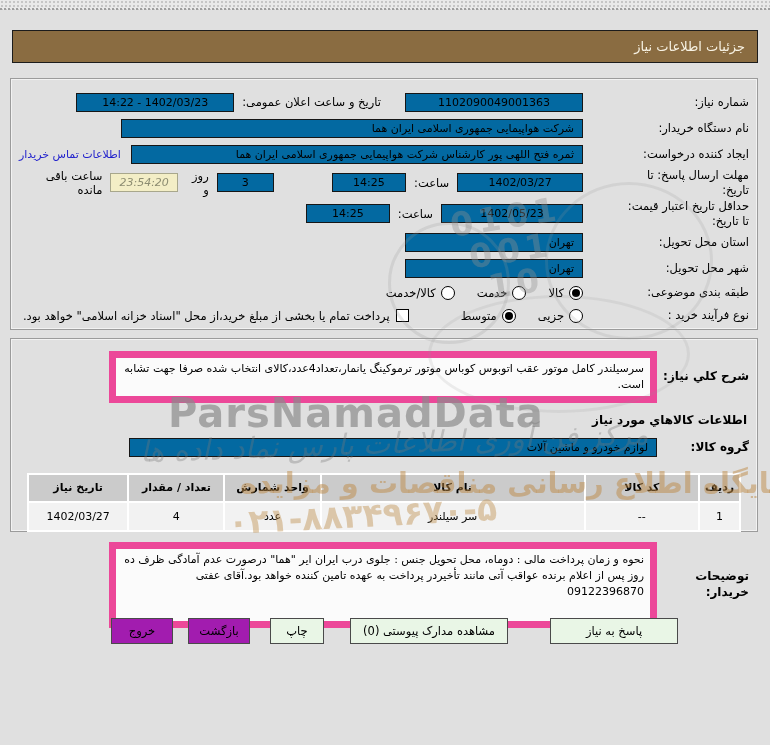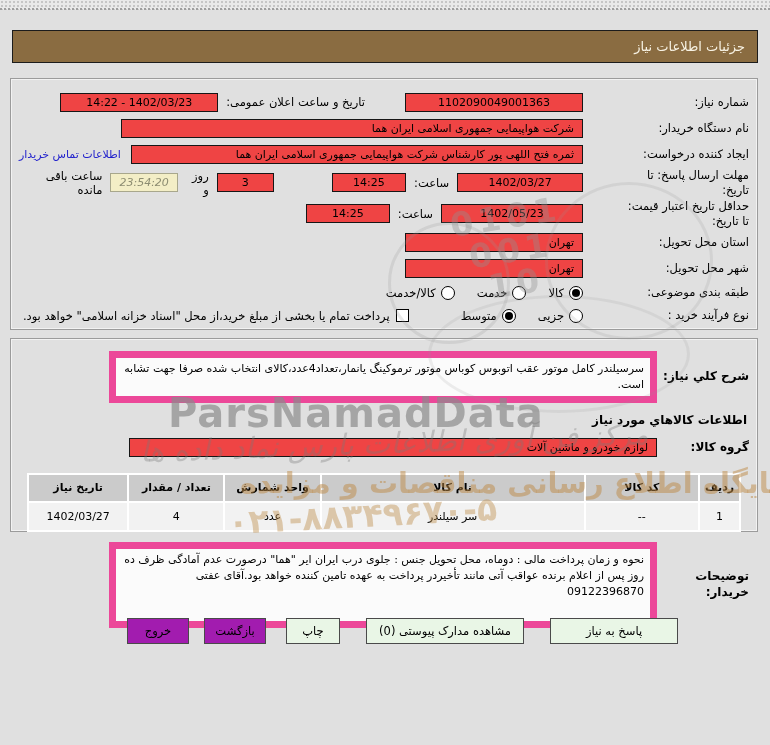--- a/index.html
+++ b/index.html
@@ -21,21 +21,21 @@
 
   .fs { position:absolute; left:10px; width:748px; border:1px solid #9b9b9b;
     box-shadow:inset 0 0 0 1px #f2f2f2; padding:8px; z-index:2; }
   .fs1 { top:78px; height:252px; padding-top:10px; }
   .fs2 { top:338px; height:194px; padding-top:12px; }
 
   .row { display:flex; align-items:center; min-height:26px; font-size:11.5px; color:#000; }
   .row.tall { min-height:31px; }
   .row.short { min-height:23px; }
   .lbl { width:133px; flex:none; line-height:1.3; padding-left:4px;margin-left:33px; }
-  .ibox { height:19px; background:#ef4444; border:1px solid #161616; font-size:11px;
+  .ibox { height:19px; background:#0369a1; border:1px solid #161616; font-size:11px;
     display:flex; align-items:center; justify-content:center; color:#000; }
   .ibox.rt { justify-content:flex-start; padding:0 8px; }
   .inline-lbl { margin:0 8px; }
   .w-need { width:178px; }
   .w-ann { width:158px; }
   .w-wide { width:462px; }
   .w-date { width:142px; }
   .w-time { width:84px; }
   .w-days { width:64px; margin-right:58px; }
   .w-count { width:76px; background:#f3eec6; border:1px solid #a8a78c; color:#8d8d72;font-style:italic; }
@@ -61,21 +61,21 @@
   table.items td { background:#f2f2f2; font-size:11px; height:27px; text-align:center; padding:2px 4px; }
   .c-row{width:38px} .c-code{width:110px} .c-name{width:256px} .c-unit{width:92px} .c-qty{width:92px} .c-date{width:96px}
 
   .btnrow { position:absolute; top:618px; right:0; left:0; display:flex; align-items:center;
     padding-right:92px; z-index:2; }
   .btn { height:26px; border:1px solid #4a4a4a; font-size:11.5px; color:#000;
     display:flex; align-items:center; justify-content:center; padding:0 10px; cursor:pointer;
     font-family:"DejaVu Sans", sans-serif; }
   .btn.green { background:#e9f6e6; }
   .btn.pink { background:#a21caf; }
-  .b-respond { min-width:128px; margin-left:26px; }
+  .b-respond { min-width:128px; margin-left:42px; }
   .b-attach { min-width:158px; margin-left:26px; }
   .b-print { min-width:54px; margin-left:20px; }
   .b-back { min-width:62px; margin-left:15px; }
   .b-exit { min-width:62px; }
 
   
   .wm { position:absolute; inset:0; pointer-events:none; z-index:6; }
   .wm > div { position:absolute; }
   .wm-brand { left:168px; top:390px; font-size:40px; font-weight:bold; letter-spacing:1px;
     color:rgba(140,140,140,.7); direction:ltr; }
@@ -100,21 +100,21 @@
 
   <div class="hdr">
     <span>جزئیات اطلاعات نیاز</span>
   </div>
 
   <div class="fs fs1">
 
     <div class="row">
       <span class="lbl">شماره نیاز:</span>
       <div class="ibox w-need">1102090049001363</div>
-      <span class="inline-lbl" style="margin-right:40px">تاریخ و ساعت اعلان عمومی:</span>
+      <span class="inline-lbl" style="margin-right:24px">تاریخ و ساعت اعلان عمومی:</span>
       <div class="ibox w-ann">1402/03/23 - 14:22</div>
     </div>
 
     <div class="row">
       <span class="lbl">نام دستگاه خریدار:</span>
       <div class="ibox rt w-wide">شرکت هواپیمایی جمهوری اسلامی ایران هما</div>
     </div>
 
     <div class="row">
       <span class="lbl">ایجاد کننده درخواست:</span>

